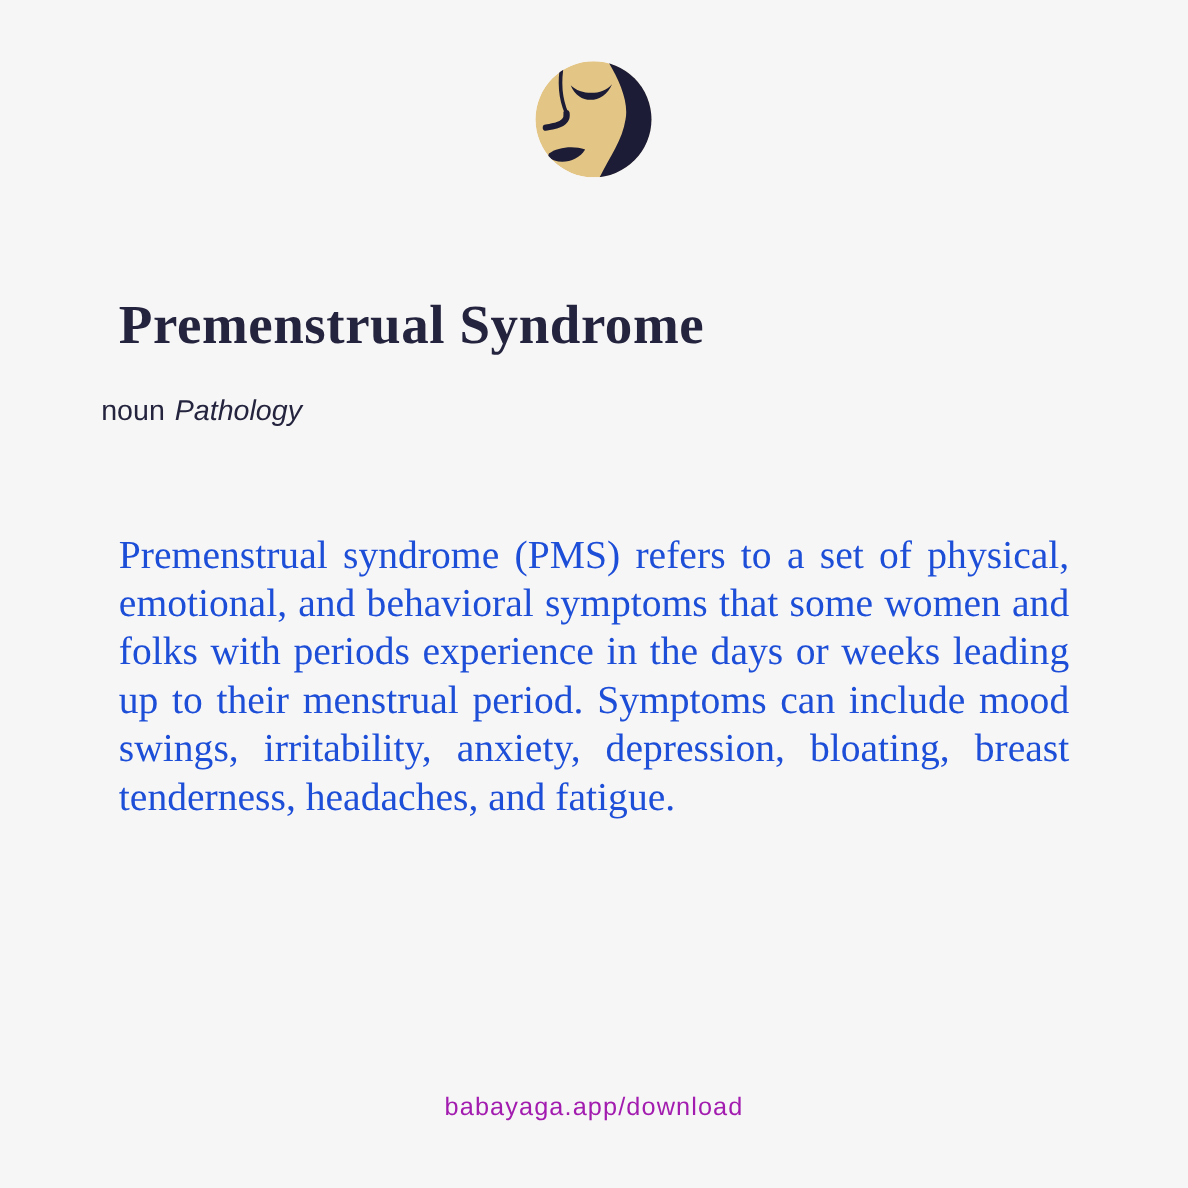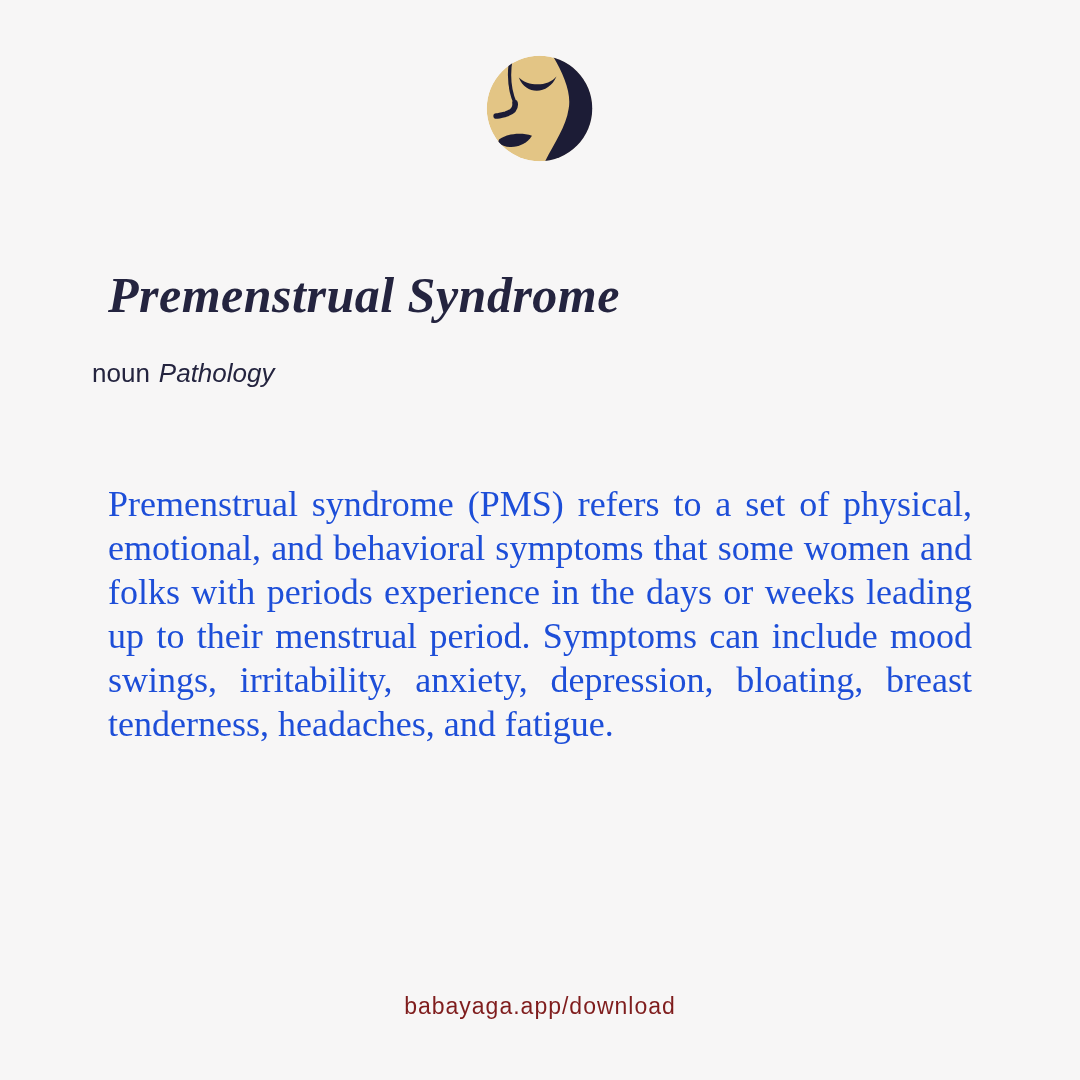--- a/index.html
+++ b/index.html
@@ -22,21 +22,20 @@
   .title {
     position: absolute;
     left: 108px;
     top: 266px;
     margin: 0;
     font-family: "Liberation Serif", serif;
     font-weight: 700;
     font-size: 50px;
     letter-spacing: 0.5px;
     color: #24243F;
-    font-style: italic;
   }
   .subtitle {
     position: absolute;
     left: 92px;
     top: 358px;
     font-size: 26px;
     color: #24243F;
   }
   .subtitle .category { font-style: italic; margin-left: 9px; }
   .definition {
@@ -53,21 +52,21 @@
     text-justify: inter-word;
   }
   .footer {
     position: absolute;
     left: 0;
     top: 993px;
     width: 100%;
     text-align: center;
     font-size: 23px;
     letter-spacing: 1px;
-    color: #7f1d1d;
+    color: #a21caf;
   }
 </style>
 </head>
 <body>
 
 <div class="canvas">
 
   <div class="logo">
     <svg viewBox="0 0 120 120" xmlns="http://www.w3.org/2000/svg">
       <defs>

